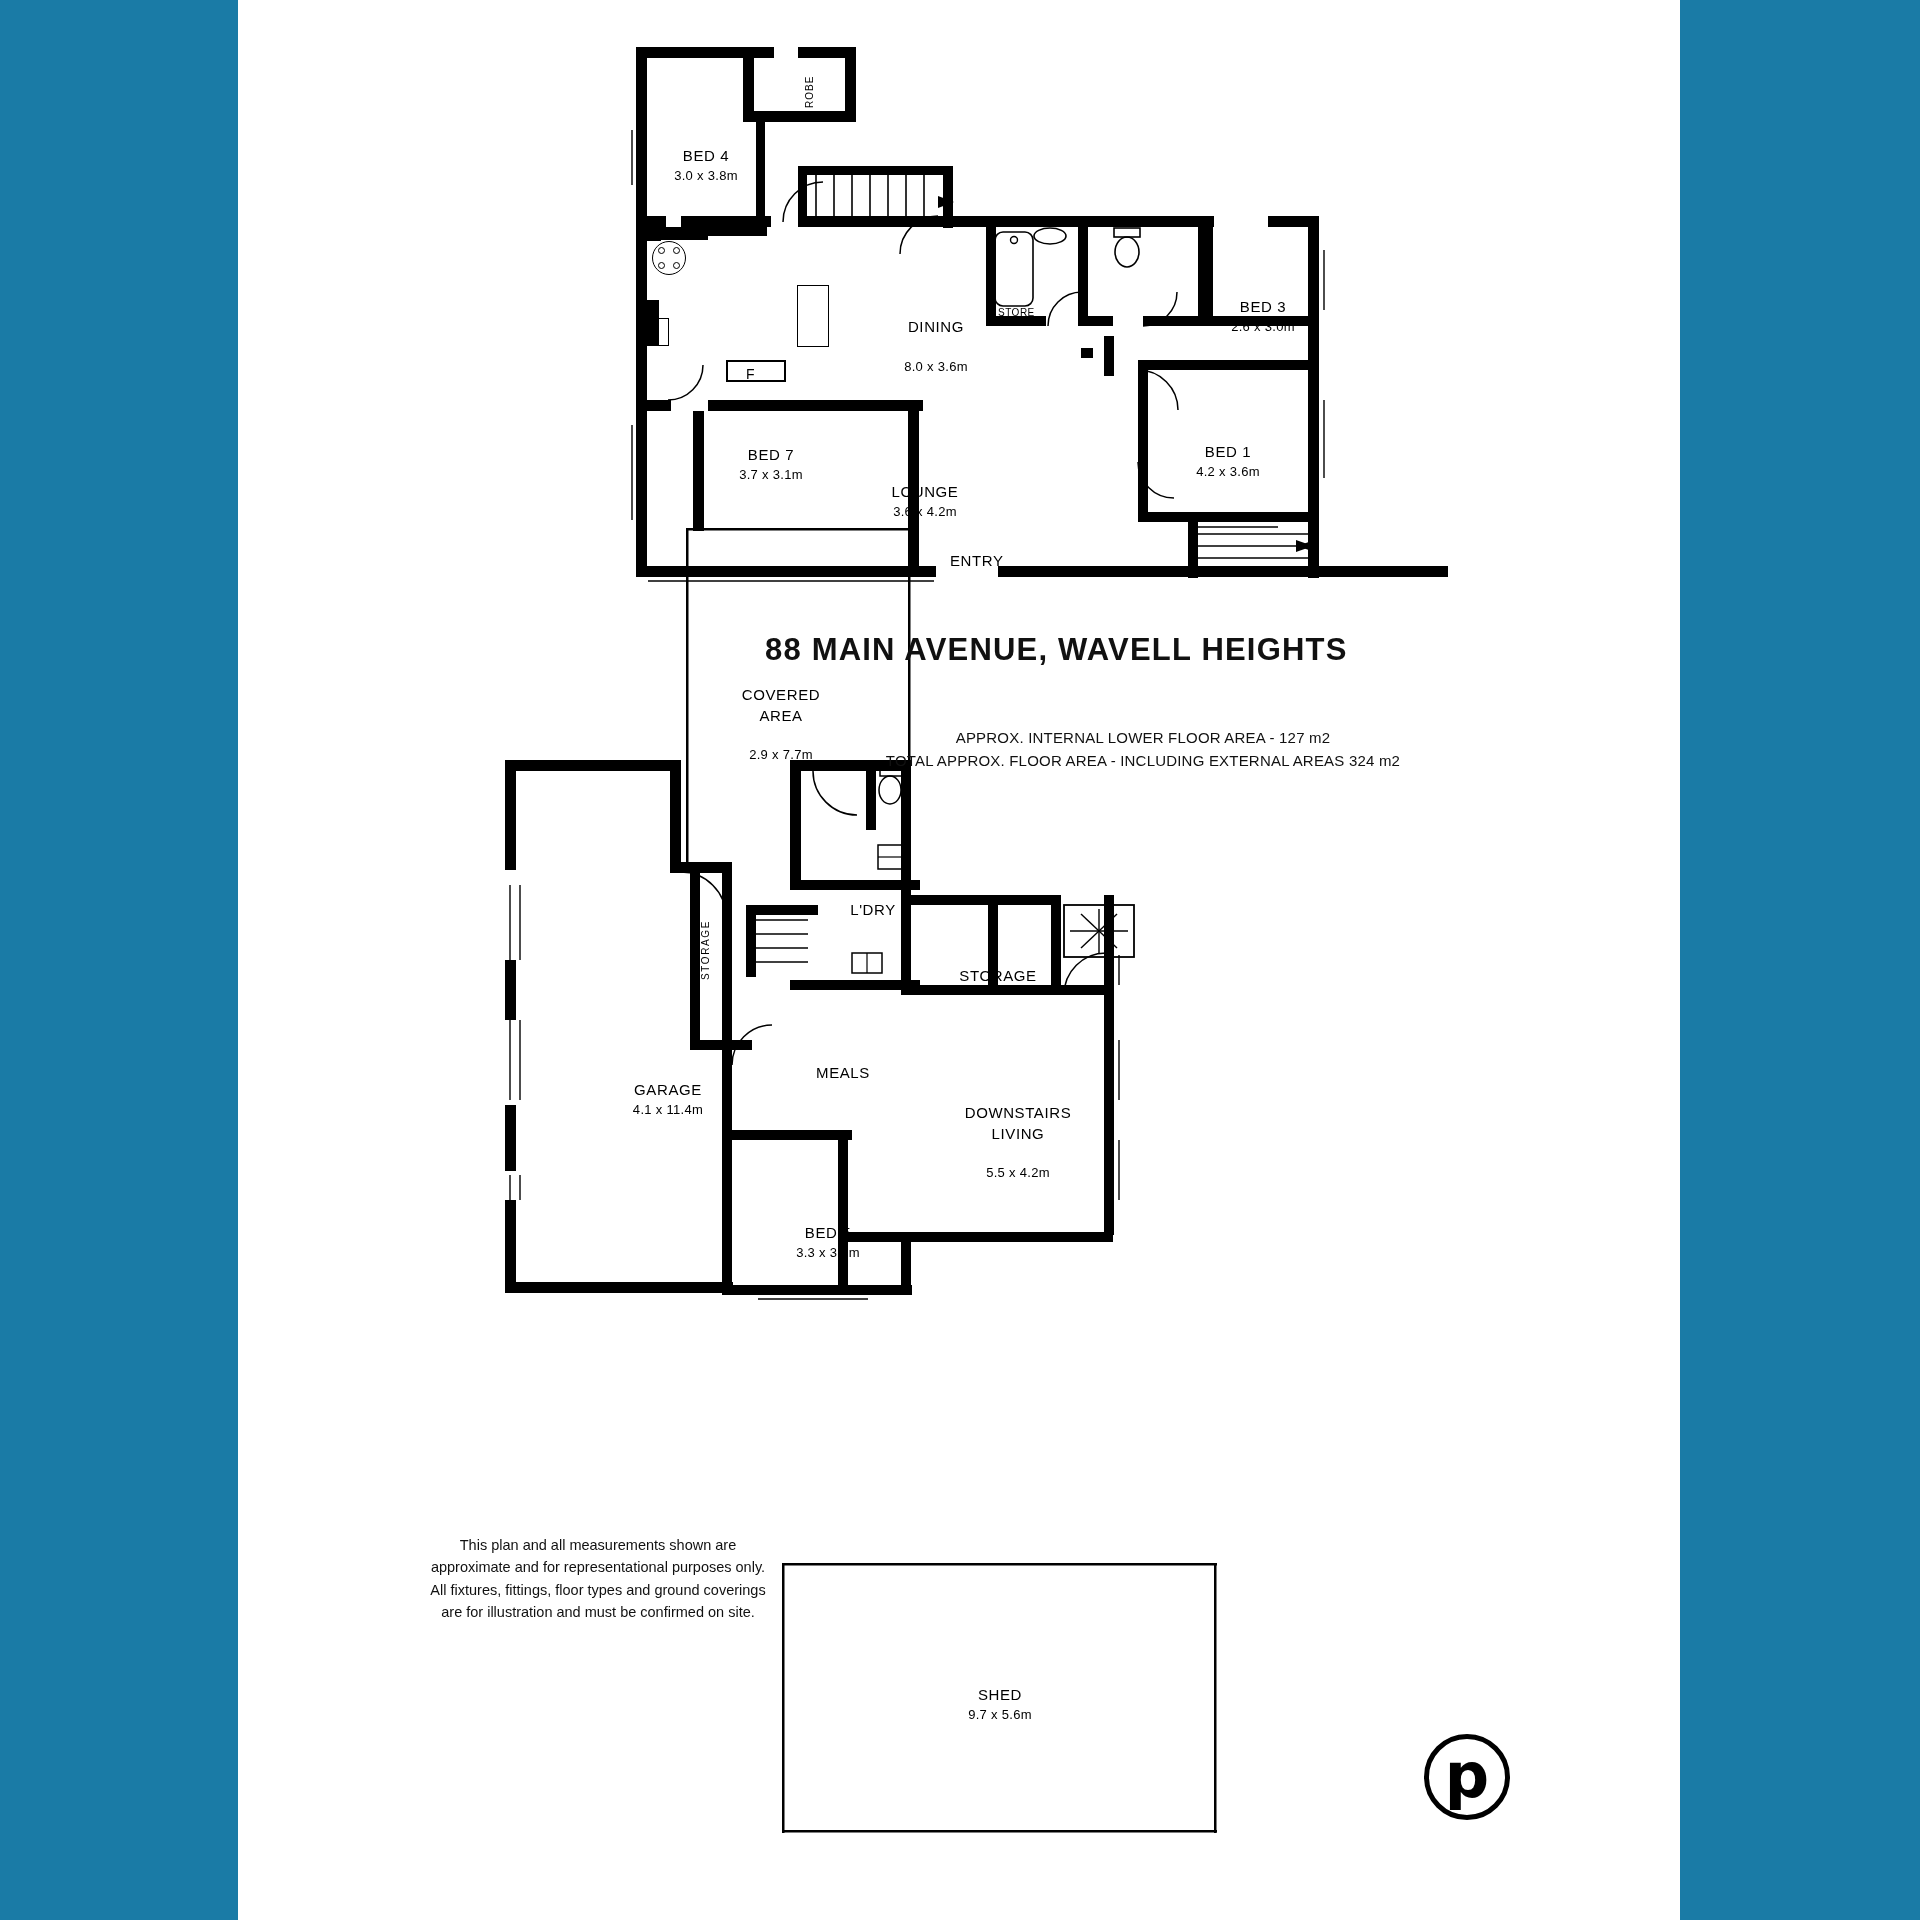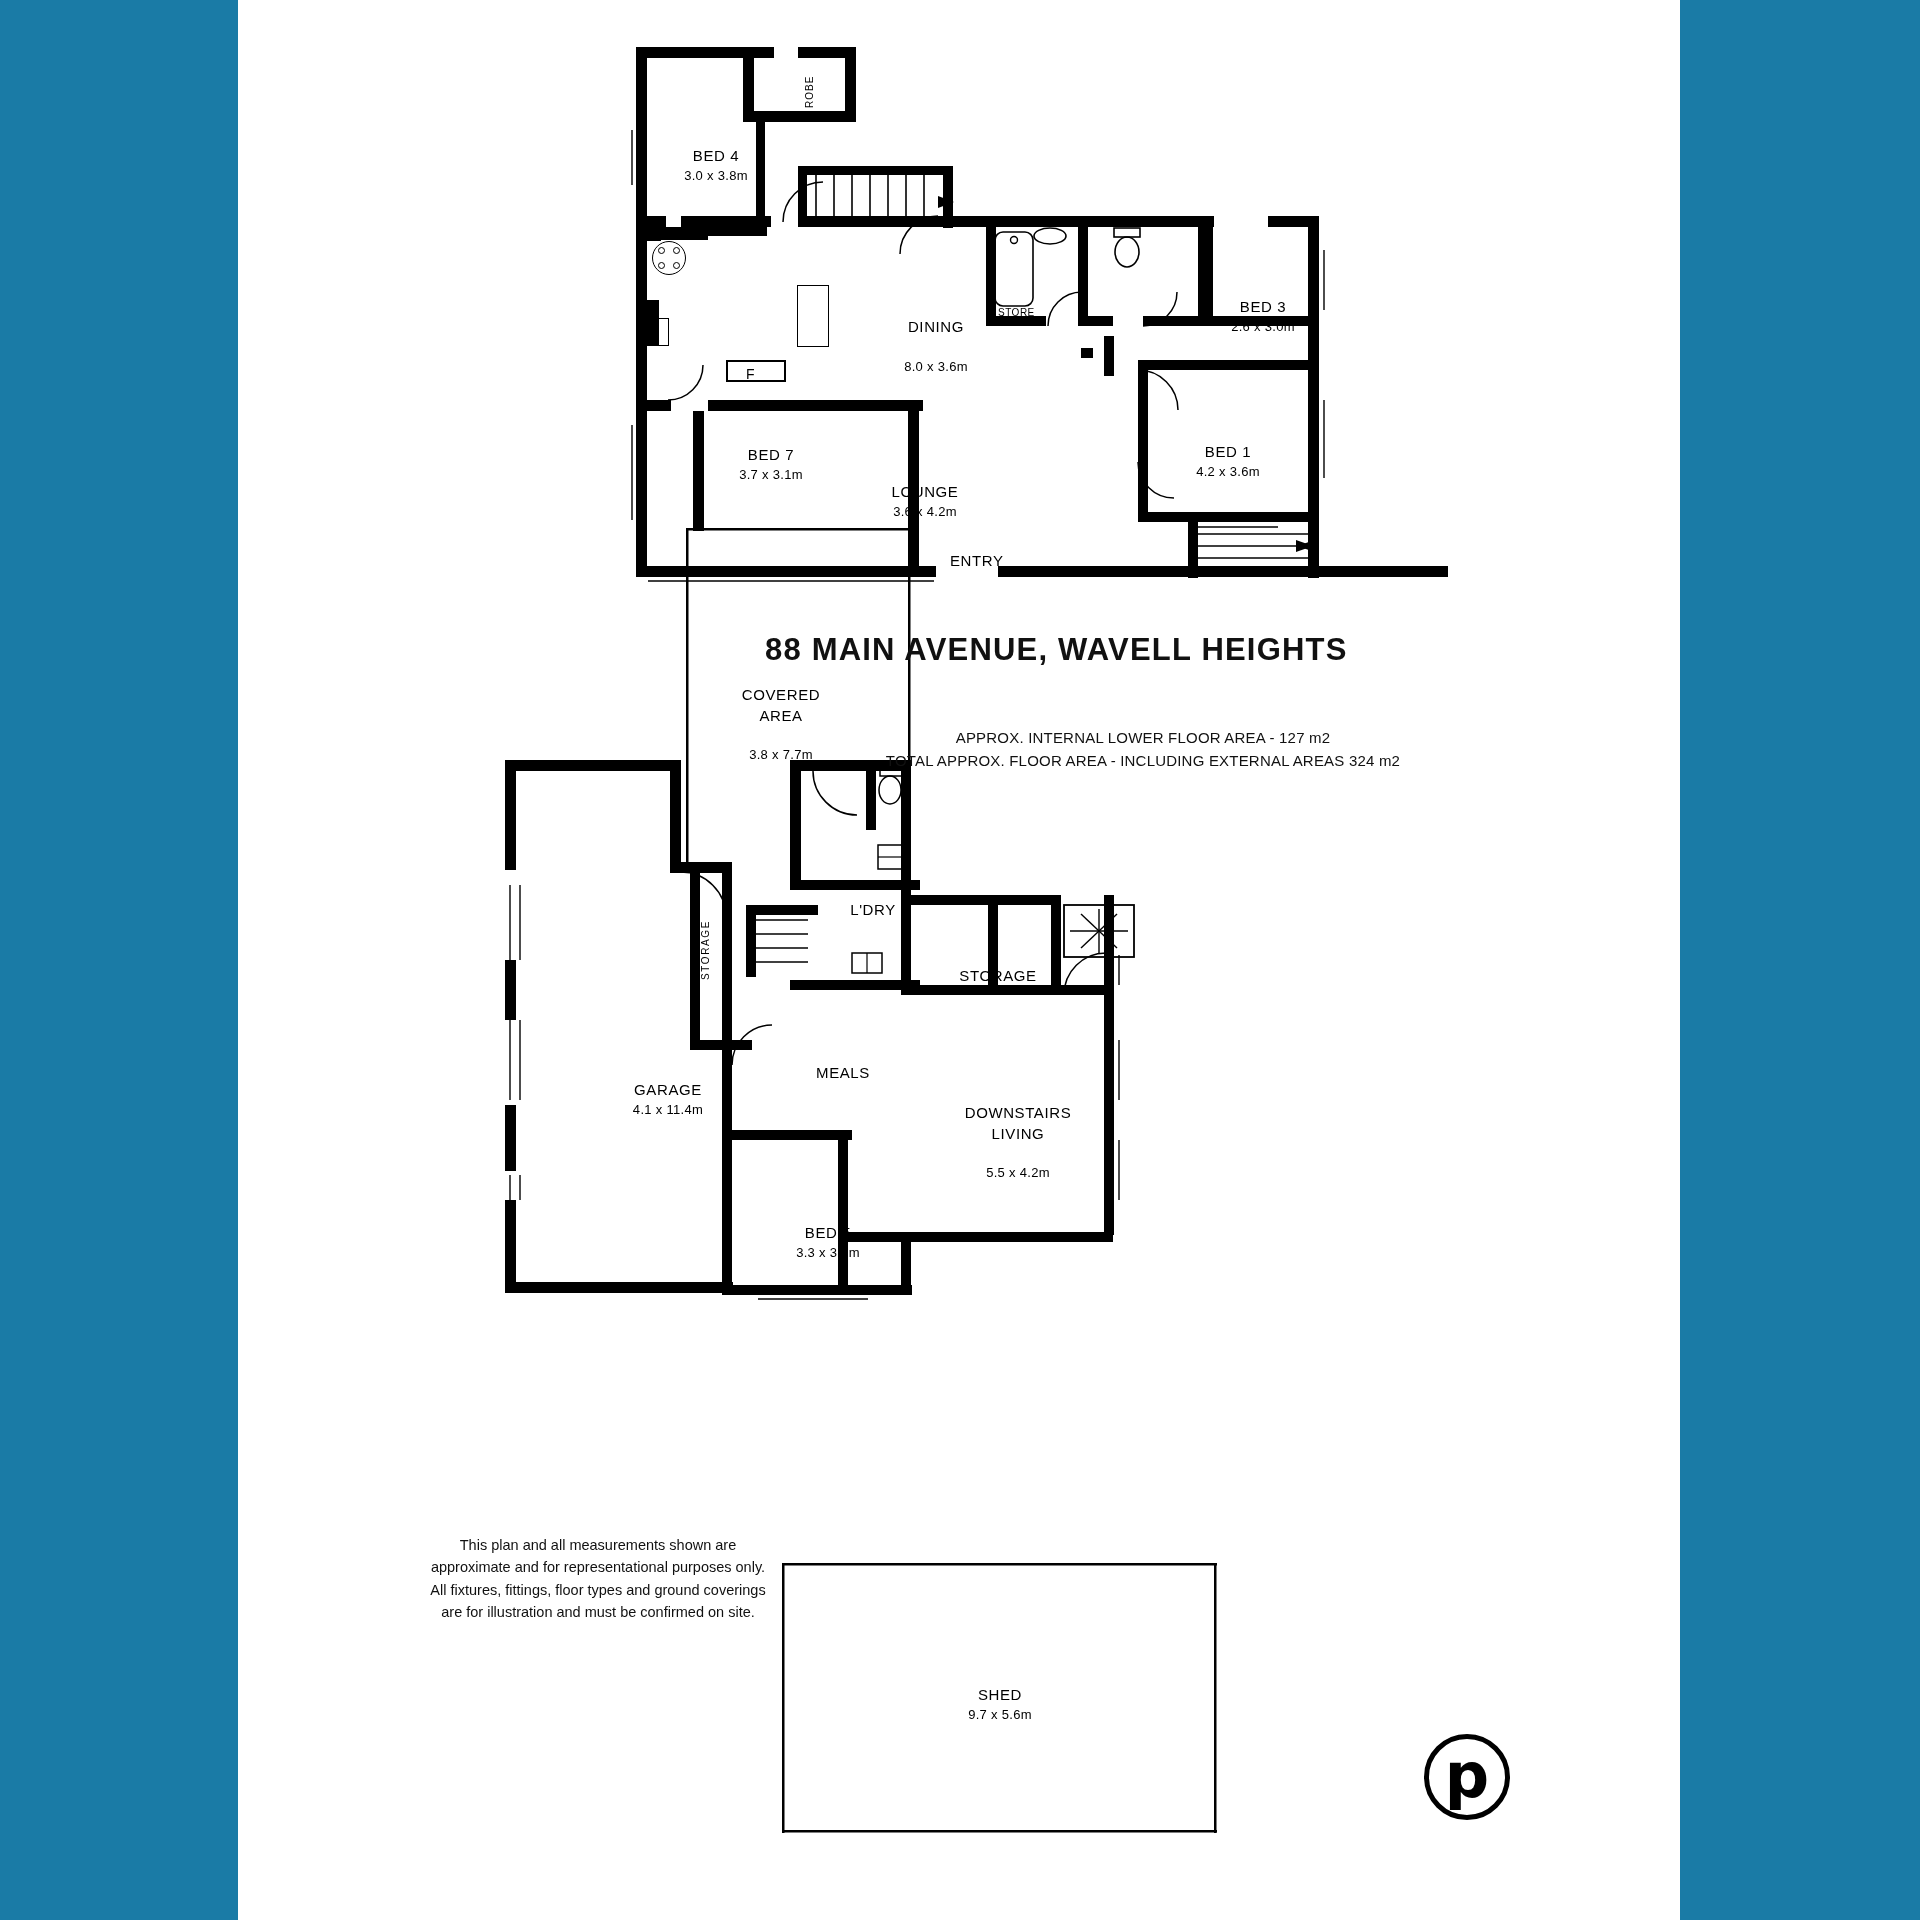--- a/index.html
+++ b/index.html
@@ -376,21 +376,21 @@
           <path d="M826 995 A42 42 0 0 1 868 953"></path>
         </g>
 
         <rect x="544" y="1563" width="435" height="2.5"></rect>
         <rect x="544" y="1563" width="2.5" height="270"></rect>
         <rect x="976" y="1563" width="2.5" height="270"></rect>
         <rect x="544" y="1830" width="435" height="2.5"></rect>
       </g>
     </svg>
 
-    <div class="room-label" style="left:398px; top:126px; width:140px;margin-left:10px;">
+    <div class="room-label" style="left:398px; top:126px; width:140px;">
       <span>BED 4</span>
       <span class="dim">3.0 x 3.8m</span>
     </div>
 
     <div class="room-label" style="left:608px; top:297px; width:180px;">
       <span>DINING</span>
       <span class="dim" style="margin-top:20px;">8.0 x 3.6m</span>
     </div>
 
     <div class="room-label" style="left:955px; top:277px; width:140px;">
@@ -436,21 +436,21 @@
     <div class="fixture round" style="left:420px; top:247px; width:7px; height:7px;"></div>
     <div class="fixture round" style="left:435px; top:247px; width:7px; height:7px;"></div>
     <div class="fixture round" style="left:420px; top:262px; width:7px; height:7px;"></div>
     <div class="fixture round" style="left:435px; top:262px; width:7px; height:7px;"></div>
 
     <div class="fixture" style="left:409px; top:318px; width:22px; height:28px;"></div>
 
     <div class="room-label" style="left:453px; top:665px; width:180px;">
       <span style="display:block;">COVERED
 AREA</span>
-      <span class="dim">3.8 x 7.7m</span>
+      <span class="dim">2.9 x 7.7m</span>
     </div>
 
     <div class="room-label" style="left:340px; top:1060px; width:180px;">
       <span>GARAGE</span>
       <span class="dim">4.1 x 11.4m</span>
     </div>
 
     <div class="room-label" style="left:580px; top:880px; width:110px;">
       <span>L'DRY</span>
     </div>

